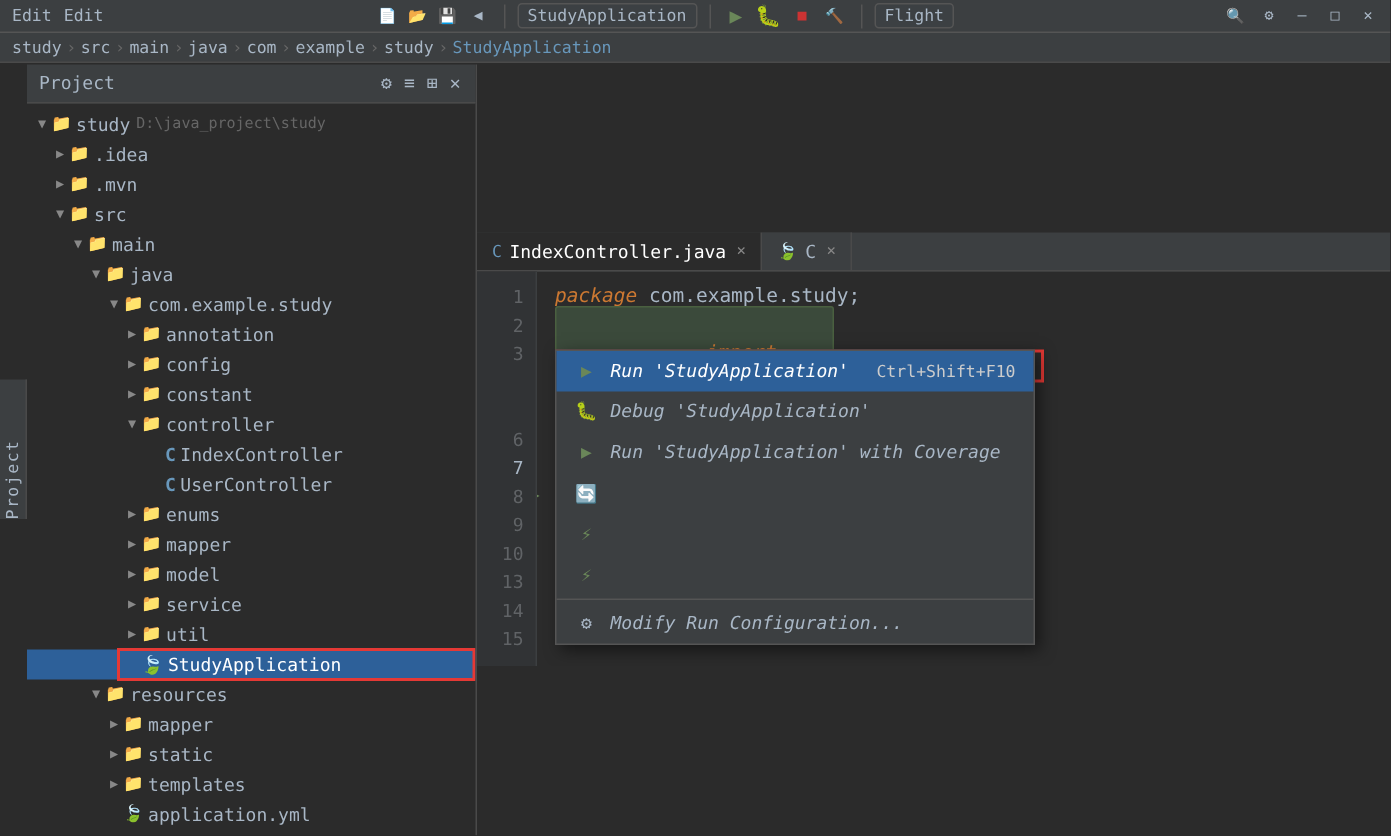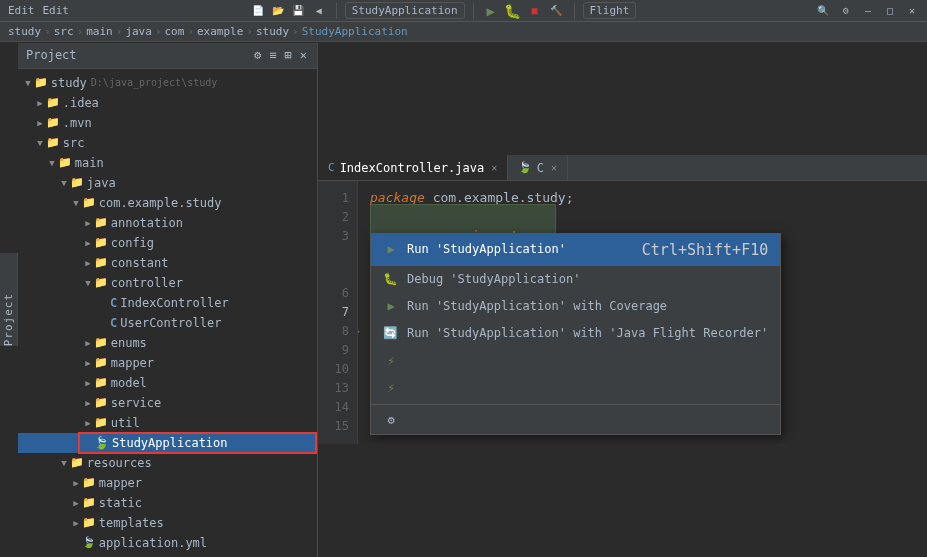--- a/index.html
+++ b/index.html
@@ -209,22 +209,22 @@
       display: flex;
       align-items: center;
       padding: 4px 12px;
       cursor: pointer;
       gap: 8px;
       font-size: 12px;
     }
     .ctx-item.highlighted { background: #2d6099; color: #fff; }
     .ctx-item.highlighted .ctx-icon { color: #6a8759; }
     .ctx-icon { width: 16px; text-align: center; font-size: 12px; }
-    .ctx-label { flex: 1; }
-    .ctx-shortcut { color: #888; font-size: 15px; }
+    .ctx-label { flex: 1; font-style: italic; }
+    .ctx-shortcut { color: #888; font-size: 11px; }
     .ctx-item.highlighted .ctx-shortcut { color: #ccc; }
     .ctx-separator { height: 1px; background: #555; margin: 2px 0; }
 
     
     .red-box {
       position: absolute;
       border: 2px solid #e53935;
       pointer-events: none;
       z-index: 10;
     }
@@ -541,31 +541,31 @@
           <div class="ctx-item">
             <span class="ctx-icon" style="color:#6897bb;">🐛</span>
             <span class="ctx-label">Debug 'StudyApplication'</span>
           </div>
           <div class="ctx-item">
             <span class="ctx-icon" style="color:#6a8759;">▶</span>
             <span class="ctx-label">Run 'StudyApplication' with Coverage</span>
           </div>
           <div class="ctx-item">
             <span class="ctx-icon" style="color:#cc7832;">🔄</span>
-            <span class="ctx-label">Run 'StudyApplication' with 'Java Flight Recorder'</span>
           </div>
           <div class="ctx-item">
             <span class="ctx-icon" style="color:#6a8759;">⚡</span>
           </div>
           <div class="ctx-item">
             <span class="ctx-icon" style="color:#6a8759;">⚡</span>
           </div>
           <div class="ctx-separator"></div>
           <div class="ctx-item">
             <span class="ctx-icon">⚙</span>
+            <span class="ctx-label">Modify Run Configuration...</span>
           </div>
         </div>
 
         <div class="red-box" style="top:52px;left:12px;width:326px;height:22px;"></div>
 
       </div>
     </div>
   </div>
 </div>
 

